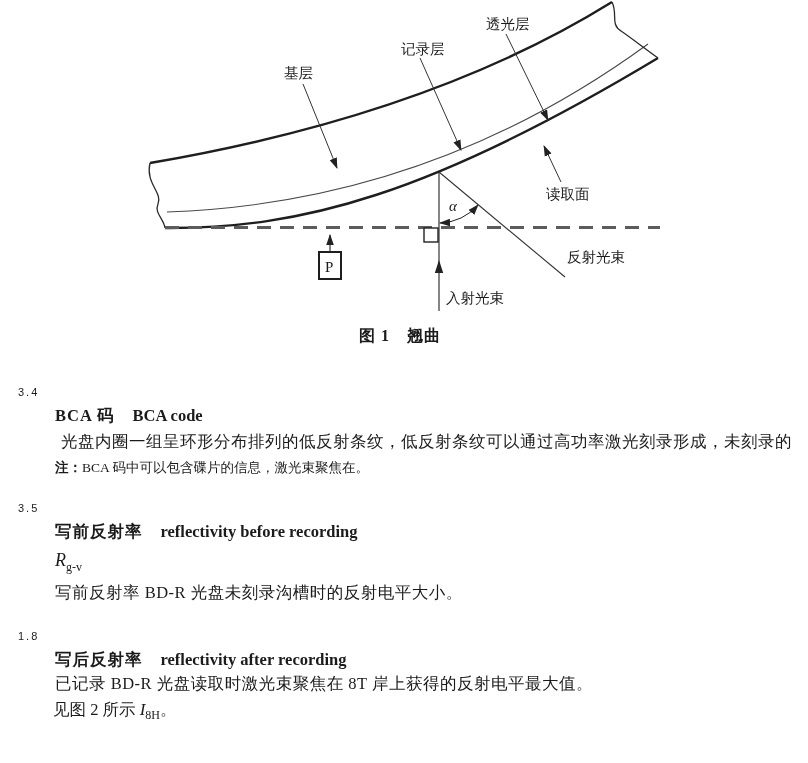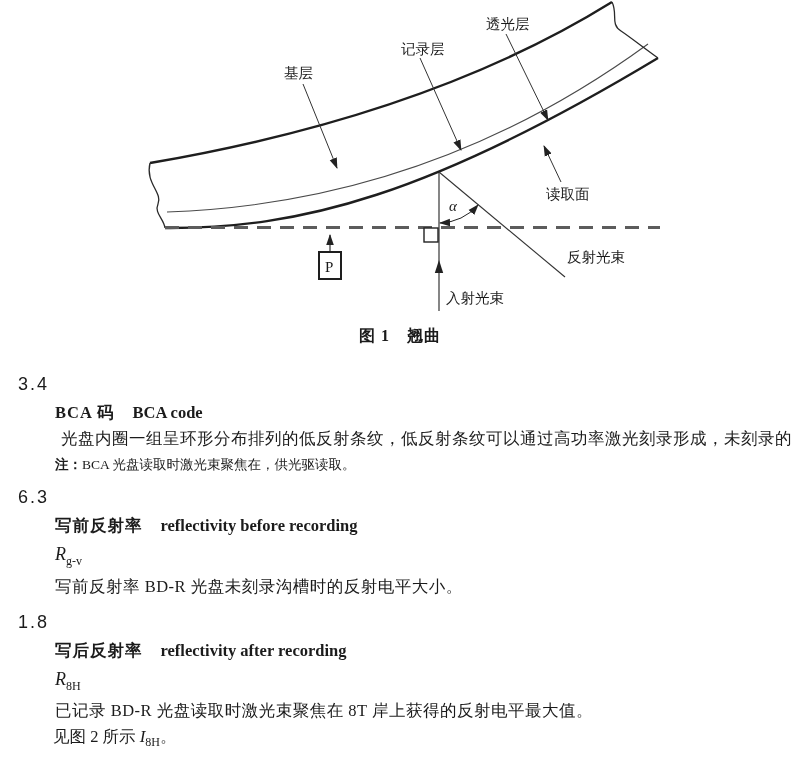--- a/index.html
+++ b/index.html
@@ -19,21 +19,21 @@
   }
   .fig-label { font-size:14.5px; }
   .fig-caption { font-size:16px; font-weight:bold; letter-spacing:1px; }
   .alpha-label { font-size:15px; font-style:italic; }
   .p-label { font-size:15px; }
 
   
   .text-block { padding:6px 16px 0 18px; }
   .clause-num {
     font-family:"Liberation Sans","DejaVu Sans",sans-serif;
-    font-size:18px; letter-spacing:2px; margin-top:12px;
+    font-size:11px; letter-spacing:2px; margin-top:24px;
   }
   .term-line { margin:7px 0 0 37px; font-size:16.5px; font-weight:bold; }
   .term-cn { letter-spacing:1px; }
   .term-en { margin-left:18px; }
   .body-line { font-size:16.5px; line-height:26px; letter-spacing:0.5px; }
   .indent { margin-left:37px; }
   .note-line { margin:3px 0 2px 37px; font-size:13.5px; line-height:20px; }
   .note-label { font-weight:bold; }
   .symbol-line { margin:6px 0 2px 37px; font-size:18px; font-style:italic; line-height:22px; }
   .symbol-line sub, .see-line sub {
@@ -107,43 +107,40 @@
 
   <div class="text-block">
 
     <div>
       <div class="clause-num">3.4</div>
       <div class="term-line">
         <span class="term-cn">BCA 码</span><span class="term-en">BCA code</span>
       </div>
       <div class="body-line indent mt2">光盘内圈一组呈环形分布排列的低反射条纹，低反射条纹可以通过高功率激光刻录形成，未刻录的</div>
       <div class="note-line">
-        <span class="note-label">注：</span><span>BCA 光盘读取时激光束聚焦在，供光驱读取。</span>
+        <span class="note-label">注：</span><span>BCA 码中可以包含碟片的信息，激光束聚焦在。</span>
       </div>
     </div>
 
     <div>
-      <div class="clause-num">6.3</div>
+      <div class="clause-num">3.5</div>
       <div class="term-line">
         <span class="term-cn">写前反射率</span><span class="term-en">reflectivity before recording</span>
       </div>
       <div class="symbol-line">
         <span>R</span><sub>g-v</sub>
       </div>
       <div class="body-line indent">写前反射率 BD-R 光盘未刻录沟槽时的反射电平大小。</div>
     </div>
 
     <div>
       <div class="clause-num">1.8</div>
       <div class="term-line">
         <span class="term-cn">写后反射率</span><span class="term-en">reflectivity after recording</span>
       </div>
-      <div class="symbol-line">
-        <span>R</span><sub>8H</sub>
-      </div>
       <div class="body-line indent">已记录 BD-R 光盘读取时激光束聚焦在 8T 岸上获得的反射电平最大值。</div>
       <div class="see-line">
         <span>见图 2 所示 </span><span class="see-sym">I</span><sub>8H</sub><span>。</span>
       </div>
     </div>
 
   </div>
 </div>
 
 </body></html>

